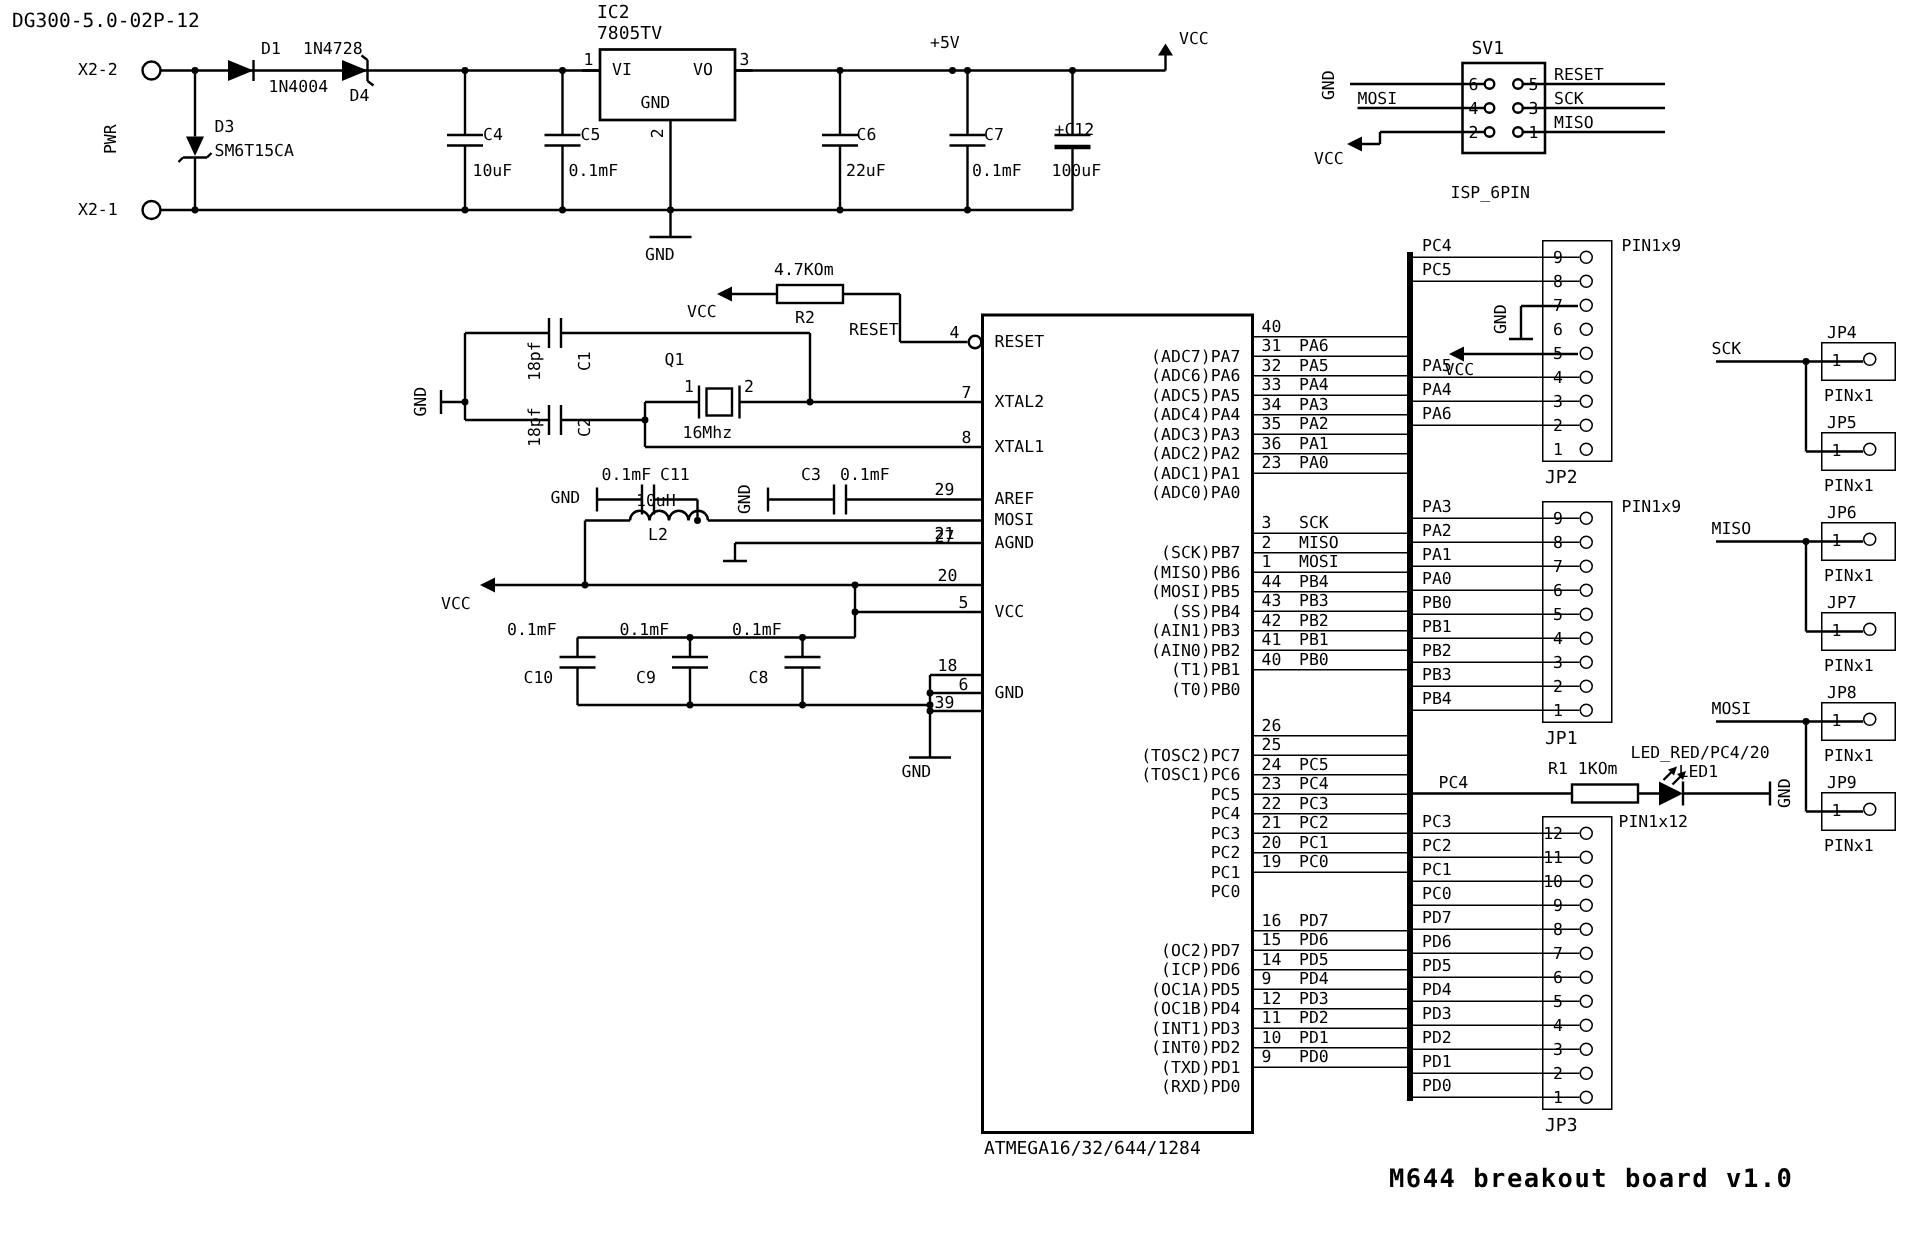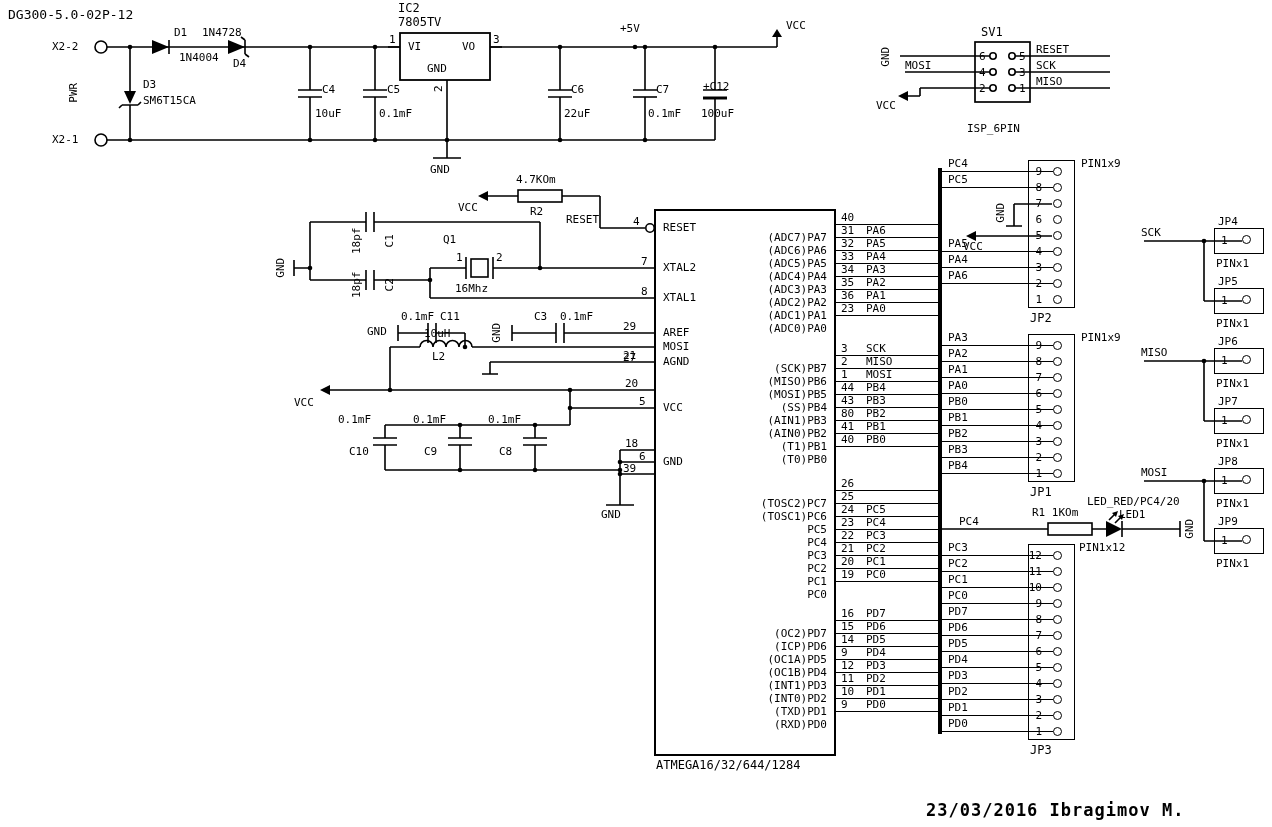--- a/index.html
+++ b/index.html
@@ -351,21 +351,21 @@
     </div>
       <div class="icrow" style="--i: 4;">
       <span class="iinner">(AIN1)PB3</span>
       <span class="iwire"></span>
       <span class="inum">43</span>
       <span class="inet">PB3</span>
     </div>
       <div class="icrow" style="--i: 5;">
       <span class="iinner">(AIN0)PB2</span>
       <span class="iwire"></span>
-      <span class="inum">80</span>
+      <span class="inum">42</span>
       <span class="inet">PB2</span>
     </div>
       <div class="icrow" style="--i: 6;">
       <span class="iinner">(T1)PB1</span>
       <span class="iwire"></span>
       <span class="inum">41</span>
       <span class="inet">PB1</span>
     </div>
       <div class="icrow" style="--i: 7;">
       <span class="iinner">(T0)PB0</span>
@@ -734,15 +734,15 @@
       <div class="jack" style="--i: 5;">
       <span class="jack-name">JP9</span>
       <div class="jack-box">
         <span class="jack-pin">1</span>
         <span class="jack-pad"></span>
       </div>
       <span class="jack-value">PINx1</span>
     </div>
     </div>
 
-  <span class="title" style="left:926px;top:802px">23/03/2016 Ibragimov M.</span>
+  <span class="title" style="left:926px;top:778px">M644 breakout board v1.0</span>
 
 </div>
 
 </body></html>

